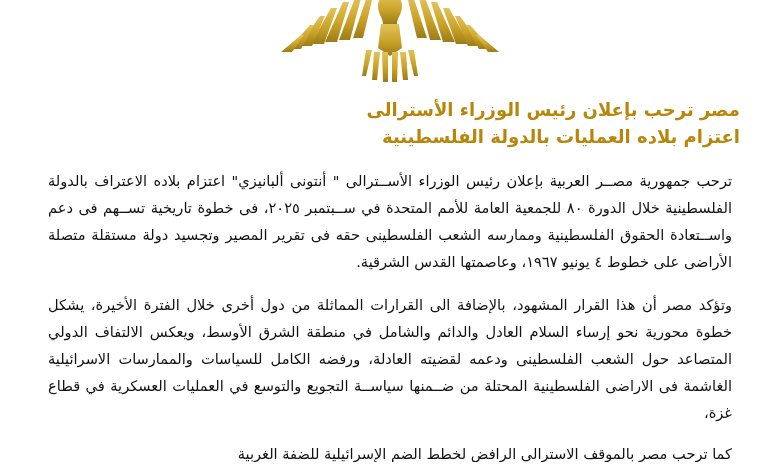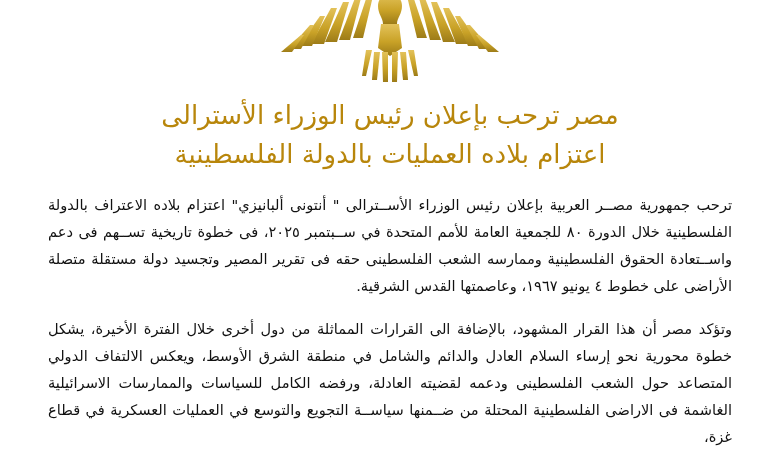--- a/index.html
+++ b/index.html
@@ -23,26 +23,25 @@
     align-items: flex-start;
     justify-content: center;
     overflow: hidden;
   }
   .emblem {
     margin-top: -6px;
   }
 
   
   .headline {
-    text-align: center;
     color: #b8860b;
-    font-weight: normal;
+    font-weight: bold;
     line-height: 1.5;
     padding: 8px 40px 0 40px;
-    font-size: 26px;
+    font-size: 18px;
     direction: rtl;
   }
   .headline .line {
     display: block;
     white-space: nowrap;
   }
 
   
   .body-text {
     direction: rtl;

